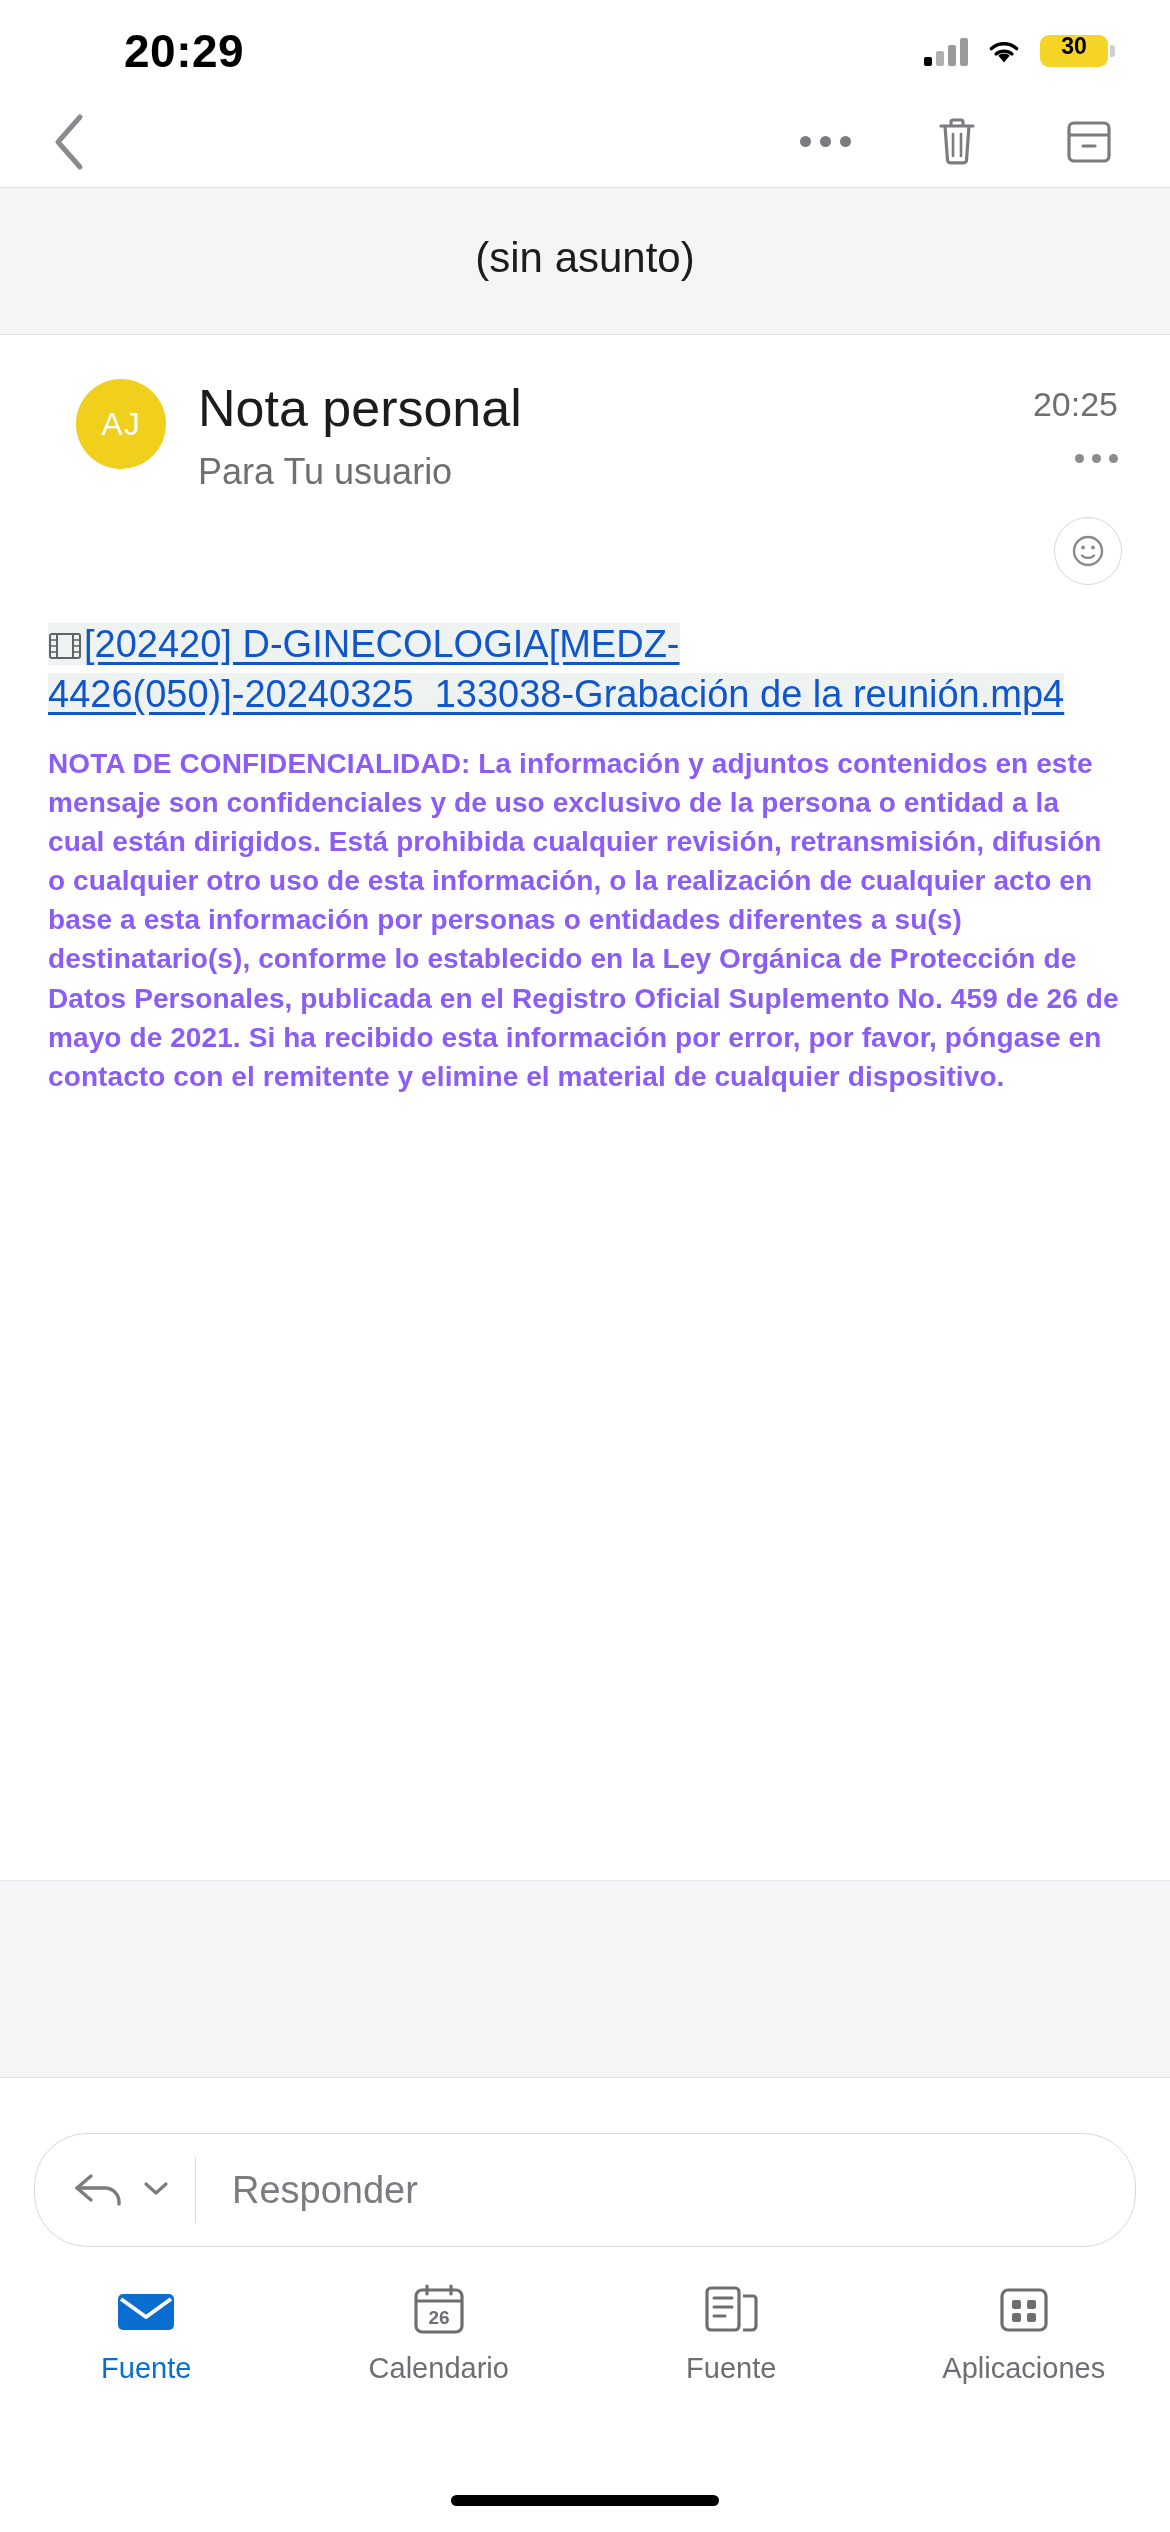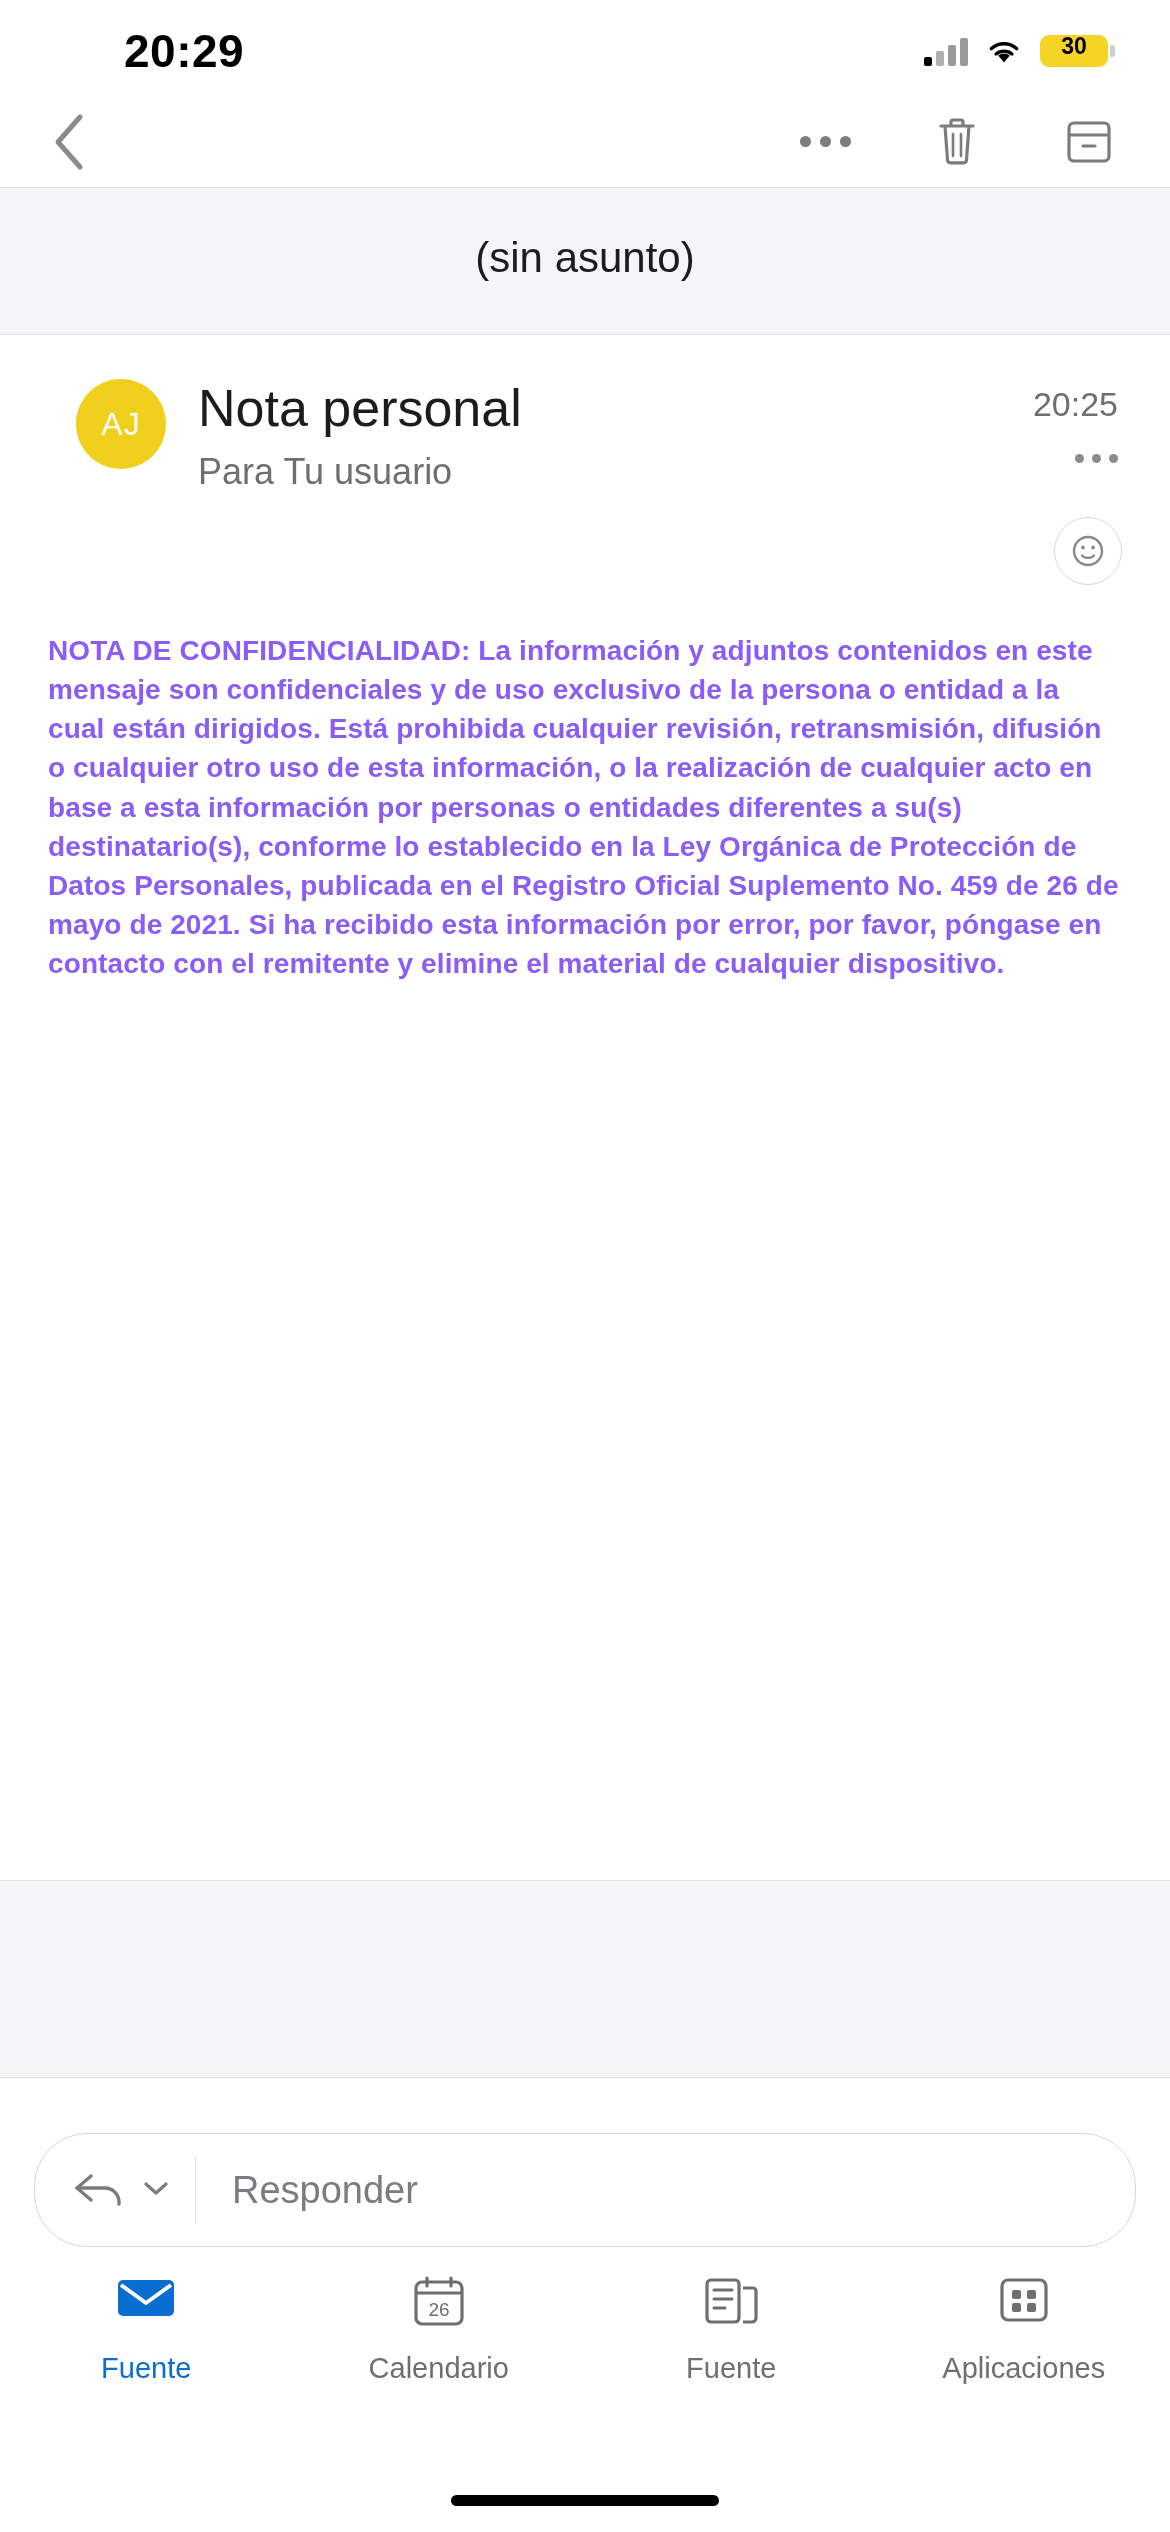--- a/index.html
+++ b/index.html
@@ -314,21 +314,21 @@
     display: flex;
     flex-direction: column;
     align-items: center;
     gap: 16px;
   }
   .tab-label {
     font-size: 29px;
     color: #6e6e73;
   }
   .tab-item.active .tab-label { color: #0a6ed1; }
-  .tab-ico { height: 62px; display: flex; align-items: flex-start; justify-content: center; }
+  .tab-ico { height: 62px; display: flex; align-items: flex-end; justify-content: center; font-weight: bold; }
 
   
   .home-indicator {
     position: absolute;
     left: 50%;
     transform: translateX(-50%);
     bottom: 26px;
     width: 268px;
     height: 11px;
     border-radius: 6px;
@@ -421,20 +421,31 @@
     <svg width="40" height="40" viewBox="0 0 40 40">
       <circle cx="20" cy="20" r="14" stroke="#8a8a8f" stroke-width="2.4" fill="none"></circle>
       <circle cx="15" cy="16.5" r="1.9" fill="#8a8a8f"></circle>
       <circle cx="25" cy="16.5" r="1.9" fill="#8a8a8f"></circle>
       <path d="M14 24.5 a7 5 0 0 0 12 0" stroke="#8a8a8f" stroke-width="2.2" fill="none" stroke-linecap="round"></path>
     </svg>
   </div>
 </div>
 
 <div class="mail-body">
+  <div class="attach-wrap">
+    <span class="attach-line">
+      <span class="film-icon">
+        <svg width="34" height="30" viewBox="0 0 34 30">
+          <rect x="2" y="3" width="30" height="24" rx="2" stroke="#5f6368" stroke-width="2" fill="none"></rect>
+          <path d="M9 3 v24 M25 3 v24" stroke="#5f6368" stroke-width="2"></path>
+          <path d="M2 9 h7 M2 15 h7 M2 21 h7 M25 9 h7 M25 15 h7 M25 21 h7" stroke="#5f6368" stroke-width="1.6"></path>
+        </svg>
+      </span><a class="attach-link" href="#">[202420] D-GINECOLOGIA[MEDZ-4426(050)]-20240325_133038-Grabación de la reunión.mp4</a>
+    </span>
+  </div>
   <div class="confidential">NOTA DE CONFIDENCIALIDAD: La información y adjuntos contenidos en este mensaje son confidenciales y de uso exclusivo de la persona o entidad a la cual están dirigidos. Está prohibida cualquier revisión, retransmisión, difusión o cualquier otro uso de esta información, o la realización de cualquier acto en base a esta información por personas o entidades diferentes a su(s) destinatario(s), conforme lo establecido en la Ley Orgánica de Protección de Datos Personales, publicada en el Registro Oficial Suplemento No. 459 de 26 de mayo de 2021. Si ha recibido esta información por error, por favor, póngase en contacto con el remitente y elimine el material de cualquier dispositivo.</div>
 </div>
 
 <div class="grey-pane"></div>
 
 <div class="reply-bar">
   <div class="reply-pill">
     <div class="reply-left">
       <span>
         <svg width="56" height="44" viewBox="0 0 56 44">

